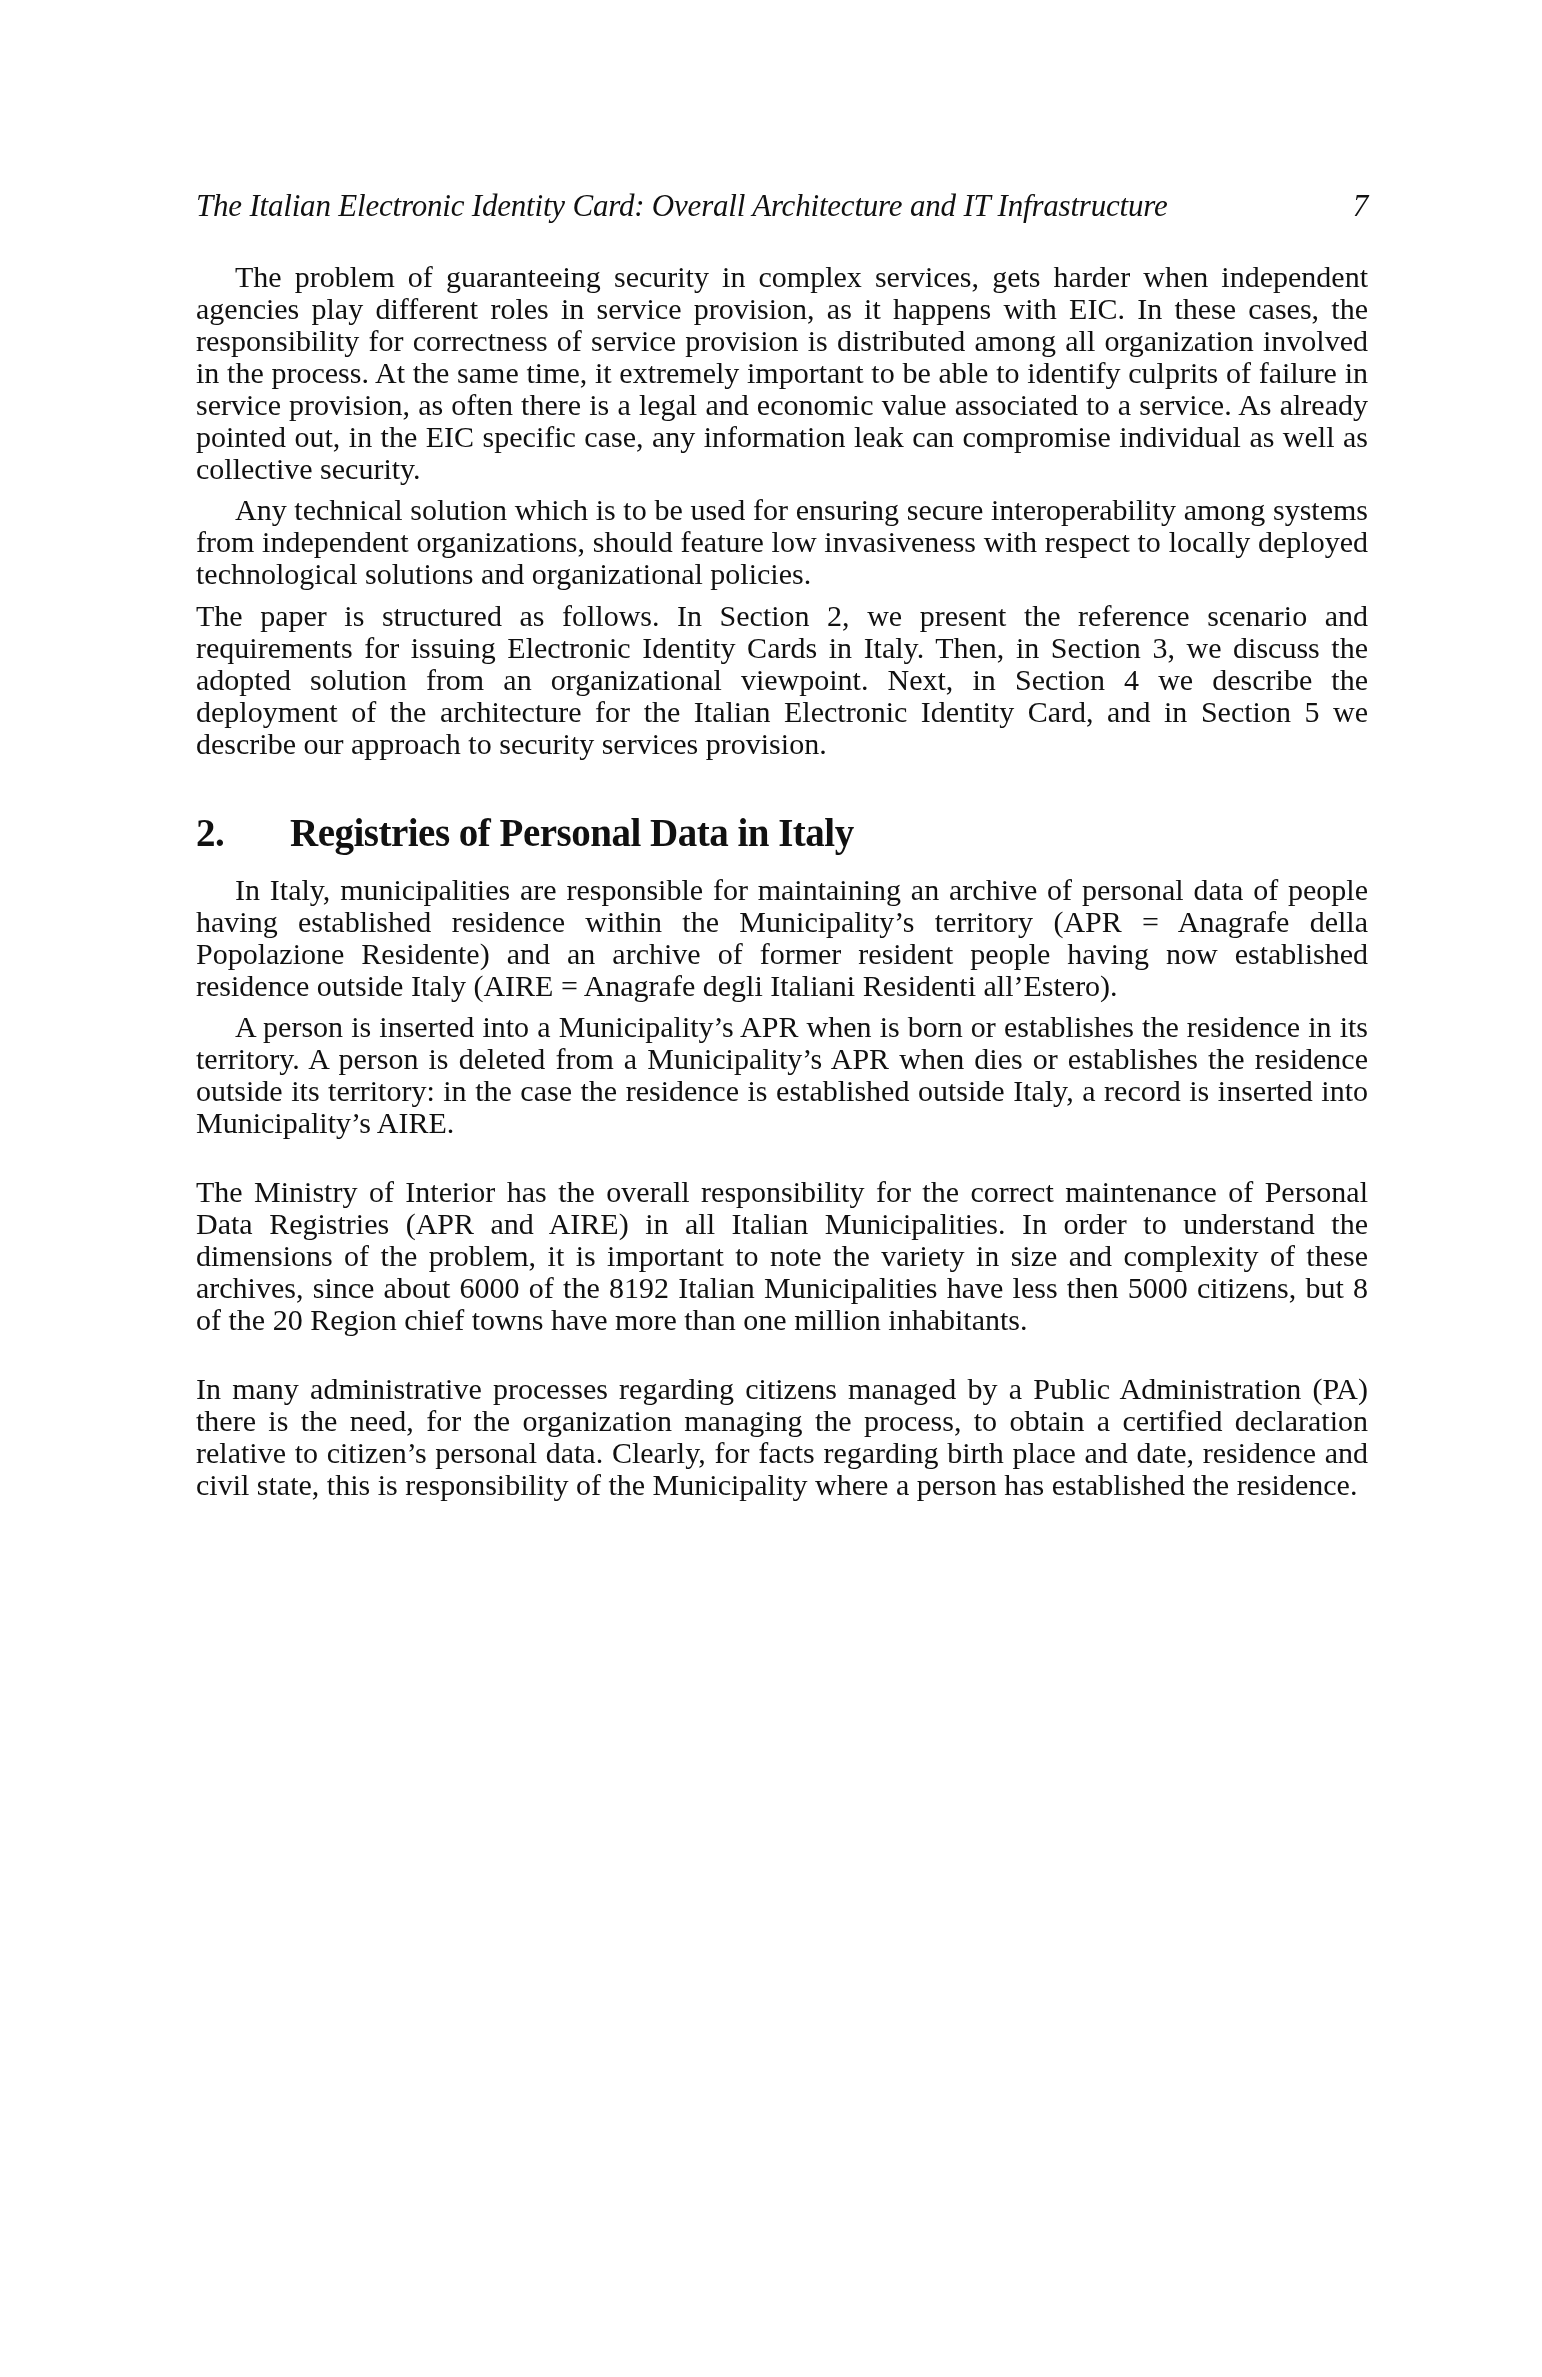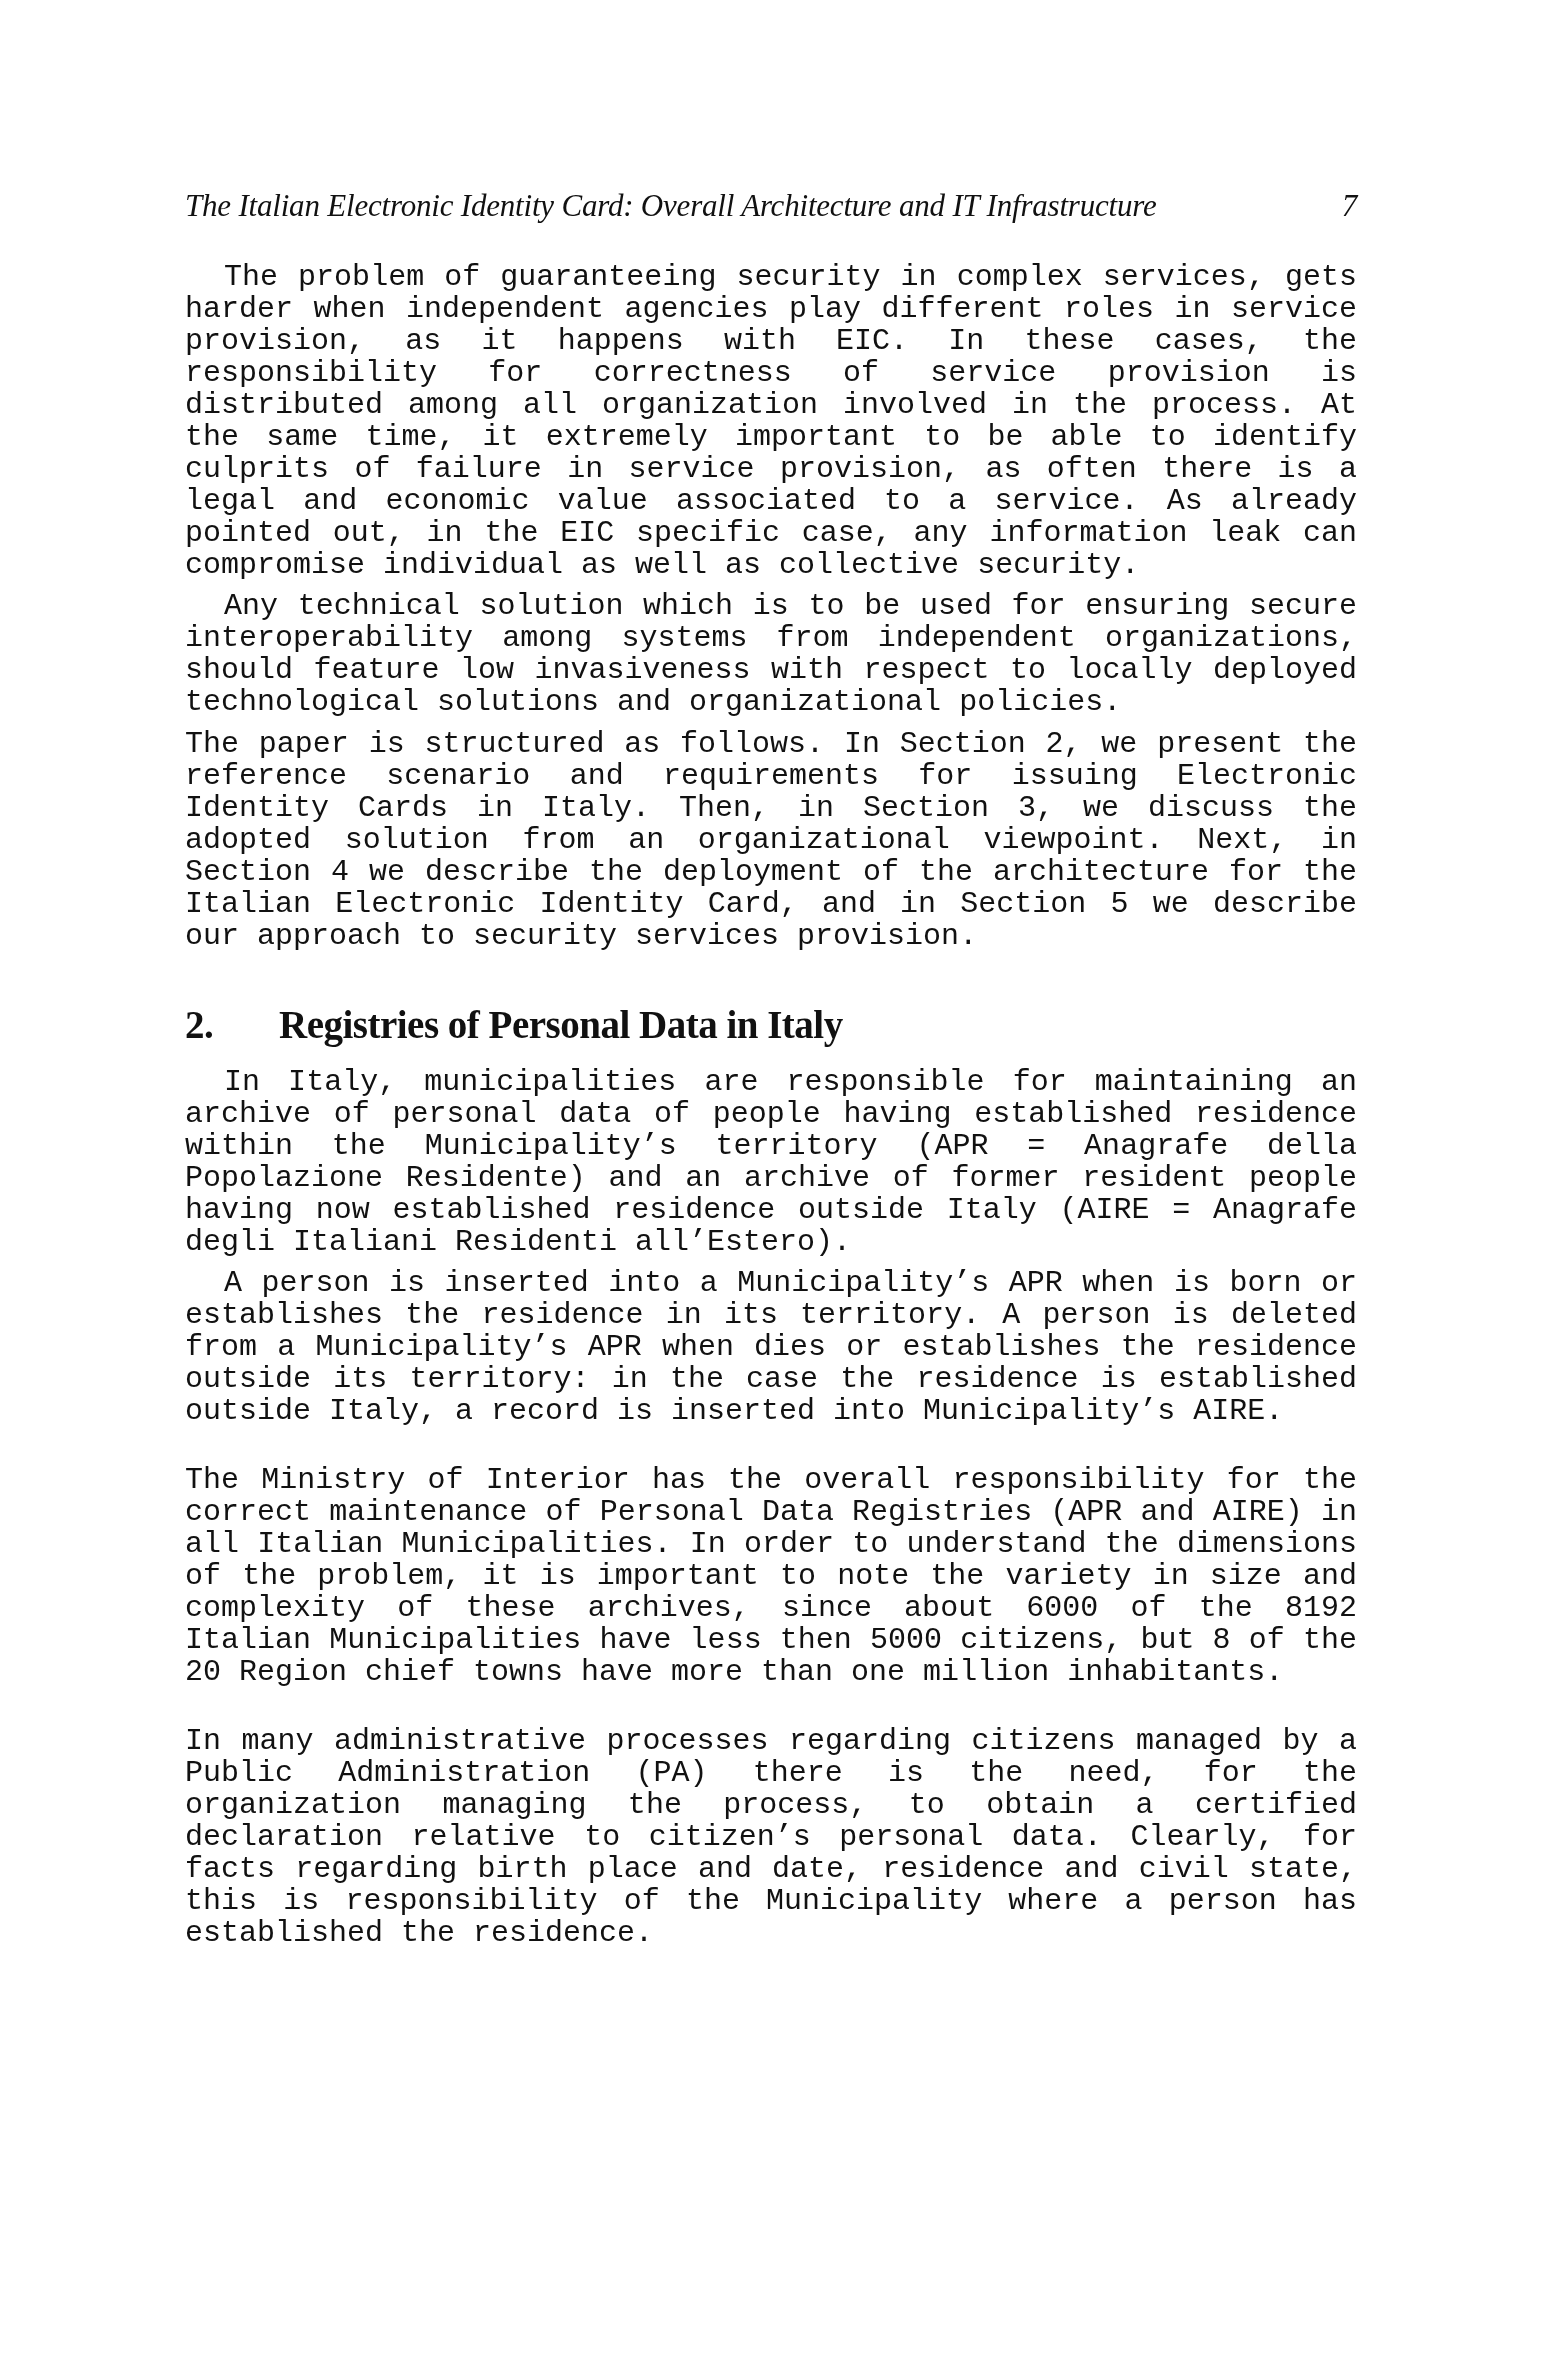--- a/index.html
+++ b/index.html
@@ -10,21 +10,21 @@
     body {
       width: 1542px;
       height: 2377px;
       position: relative;
       overflow: hidden;
       color: #111111;
       font-family: "Liberation Serif", "DejaVu Serif", serif;
     }
     .page {
       position: absolute;
-      left: 185px;
+      left: 196px;
       top: 187px;
       width: 1172px;
     }
     .running-header {
       display: flex;
       justify-content: space-between;
       align-items: baseline;
       font-style: italic;
       font-size: 31px;
       line-height: 38px;
@@ -37,21 +37,20 @@
     }
     .body-text {
       margin-top: 36px;
     }
     p {
       margin: 0;
       font-size: 30px;
       line-height: 32px;
       text-align: justify;
       hyphens: manual;
-      font-family: Liberation Mono, monospace;
     }
     p.indent {
       text-indent: 39px;
     }
     p.gap-before {
       margin-top: 9.4px;
     }
     p.gap-before-large {
       margin-top: 37px;
     }

